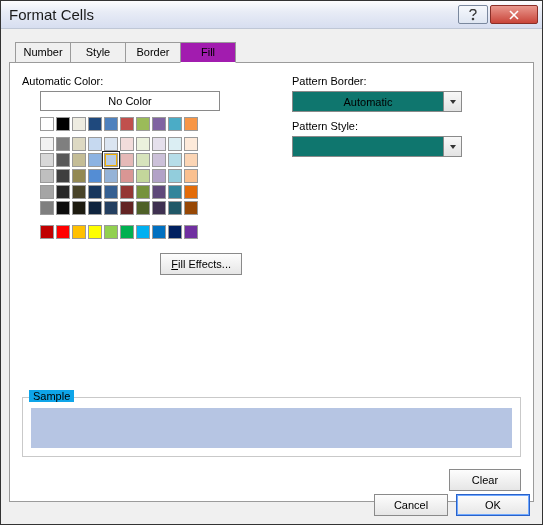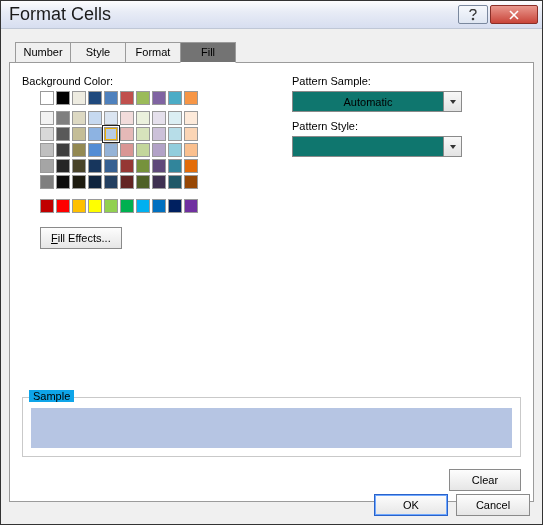--- a/index.html
+++ b/index.html
@@ -1,47 +1,47 @@
 <!DOCTYPE html>
 <html><head>
 <meta charset="utf-8">
 <style>
   * { box-sizing: border-box; font-family: "Segoe UI", Tahoma, sans-serif; font-size: 11px; }
   body { margin: 0; background: #fff; }
   .window { width: 543px; height: 525px; border: 1px solid #333; background: #f0f0f0; position: relative; }
   .titlebar { height: 28px; background: linear-gradient(#fdfdfe,#e8ecf6 40%,#d7def0); display: flex; align-items: center; padding: 0 0 0 8px; border-bottom: 1px solid #bfc7d6; }
-  .titlebar .title { flex: 1; color: #1a1a1a; font-size: 18px; }
+  .titlebar .title { flex: 1; color: #1a1a1a; font-size: 15px; }
   .tb-btn { width: 30px; height: 19px; margin-left: 2px; display:flex; align-items:center; justify-content:center; border:1px solid #7a889e; border-radius:2px; background:linear-gradient(#f5f8fc,#dfe6f2); }
   .tb-close { width: 48px; height: 19px; background: linear-gradient(#e9988e,#c9453a); border:1px solid #8a2f28; border-radius:2px; display:flex; align-items:center; justify-content:center; margin-left:2px; margin-right:4px;}
   .tb-close svg line { stroke:#fff; stroke-width:1.6;}
   .tb-btn svg * { stroke:#3b3b3b; fill:none; stroke-width:1.4; }
   
   .body { position:absolute; top:28px; left:0; right:0; bottom:0; padding:8px 8px 6px 8px; }
   
   .tabstrip { display:flex; margin-left:6px; margin-top:4px; }
   .tab { padding: 3px 0 4px 0; width:56px; text-align:center; border:1px solid #9b9b9b; background:#f0f0f0; margin-right:-1px; position:relative; top:1px; border-bottom:none;}
-  .tab.active { background:#737373; z-index:2; border-bottom:1px solid #fff;}
+  .tab.active { background:#a21caf; z-index:2; border-bottom:1px solid #fff;}
   .tabpanel { border:1px solid #9b9b9b; background:#fff; height: 440px; padding:10px 12px 10px 12px; position:relative;}
   
   .section-label { margin: 2px 0 4px 0; color:#000; }
   .cols { display:flex; gap:40px; }
   .colL { width: 220px; }
   .colR { flex:1; padding-left: 10px;}
   
   .nocolor { width: 180px; height: 20px; border:1px solid #8a8a8a; margin: 2px 0 6px 18px; display:flex; align-items:center; justify-content:center; background:#fff;}
   
   .theme-colors { margin-left: 18px; }
   .swatch-row { display:flex; gap:2px; margin-bottom:2px; }
   .sw { width:14px; height:14px; border:1px solid #9a9a9a; }
   .sw.selected { outline: 1px solid #222; outline-offset:1px; box-shadow: 0 0 0 1px #f0b000 inset; }
   .std-colors { margin:10px 0 0 18px; display:flex; gap:2px; }
   
   .btn { height:22px; padding: 0 10px; border:1px solid #8a8a8a; background:linear-gradient(#fdfdfd,#e6e6e6); display:inline-flex; align-items:center; justify-content:center; cursor:default;}
   .btn u { text-decoration: underline; }
-  .btn-row { margin: 14px 0 0 18px; display:flex; gap:10px;}
+  .btn-row { margin: 14px 0 0 18px; display:flex; gap:10px;justify-content:flex-end;}
   
   .combo { height:21px; width:170px; border:1px solid #8a8a8a; background:#0f766e; display:flex; align-items:stretch; }
   .combo .ctext { flex:1; display:flex; align-items:center; justify-content:center; }
   .combo .cbtn { width:18px; border-left:1px solid #8a8a8a; display:flex; align-items:center; justify-content:center; background:linear-gradient(#f8f8f8,#e3e3e3);}
   .combo .cbtn svg { width:8px; height:8px;}
   
   .sample-group { position:absolute; left:12px; right:12px; bottom:44px; }
   .fieldset { border:1px solid #c9c9c9; padding:10px 8px 8px 8px; position:relative; }
   .fieldset .legend { position:absolute; top:-8px; left:6px; background:#0ea5e9; padding:0 4px; }
   .sample-swatch { height:40px; background:#b6c5e3; }
@@ -70,28 +70,31 @@
           <line x1="2" y1="1" x2="10" y2="9"></line>
           <line x1="10" y1="1" x2="2" y2="9"></line>
         </svg>
     </div>
   </div>
 
   <div class="body">
     <div class="tabstrip">
       <div class="tab">Number</div>
       <div class="tab">Style</div>
-      <div class="tab">Format</div>
+      <div class="tab">Border</div>
       <div class="tab active">Fill</div>
     </div>
 
     <div class="tabpanel">
       <div class="cols">
         <div class="colL">
-          <div class="section-label">Background Color:</div>
+          <div class="section-label">Automatic Color:</div>
+          <div class="nocolor">
+            <span>No Color</span>
+          </div>
           <div class="theme-colors">
             <div class="swatch-row" id="theme-row-0">
                 <div class="sw" style="background: rgb(255, 255, 255);"></div>
                 <div class="sw" style="background: rgb(0, 0, 0);"></div>
                 <div class="sw" style="background: rgb(238, 236, 225);"></div>
                 <div class="sw" style="background: rgb(31, 73, 125);"></div>
                 <div class="sw" style="background: rgb(79, 129, 189);"></div>
                 <div class="sw" style="background: rgb(192, 80, 77);"></div>
                 <div class="sw" style="background: rgb(155, 187, 89);"></div>
                 <div class="sw" style="background: rgb(128, 100, 162);"></div>
@@ -173,21 +176,21 @@
               <div class="sw" style="background: rgb(112, 48, 160);"></div>
             </div>
           <div class="btn-row">
             <div class="btn">
                 <span><u>F</u><span id="fe-rest">ill Effects...</span></span>
               </div>
           </div>
         </div>
 
         <div class="colR">
-          <div class="section-label">Pattern Sample:</div>
+          <div class="section-label">Pattern Border:</div>
           <div class="combo">
             <div class="ctext">Automatic</div>
             <div class="cbtn">
                 <svg viewBox="0 0 8 8">
                   <path d="M1 2 L4 6 L7 2 Z" fill="#333" stroke="none"></path>
                 </svg>
               </div>
           </div>
           <div class="section-label" style="margin-top:8px">Pattern Style:</div>
           <div class="combo">
@@ -209,21 +212,21 @@
       </div>
 
       <div class="clear-row">
         <div class="btn">
             <span>Clear</span>
           </div>
       </div>
     </div>
 
     <div class="footer">
+      <div class="btn">
+          <span>Cancel</span>
+        </div>
       <div class="btn ok">
           <span>OK</span>
         </div>
-      <div class="btn">
-          <span>Cancel</span>
-        </div>
     </div>
   </div>
 </div>
 
 </body></html>

